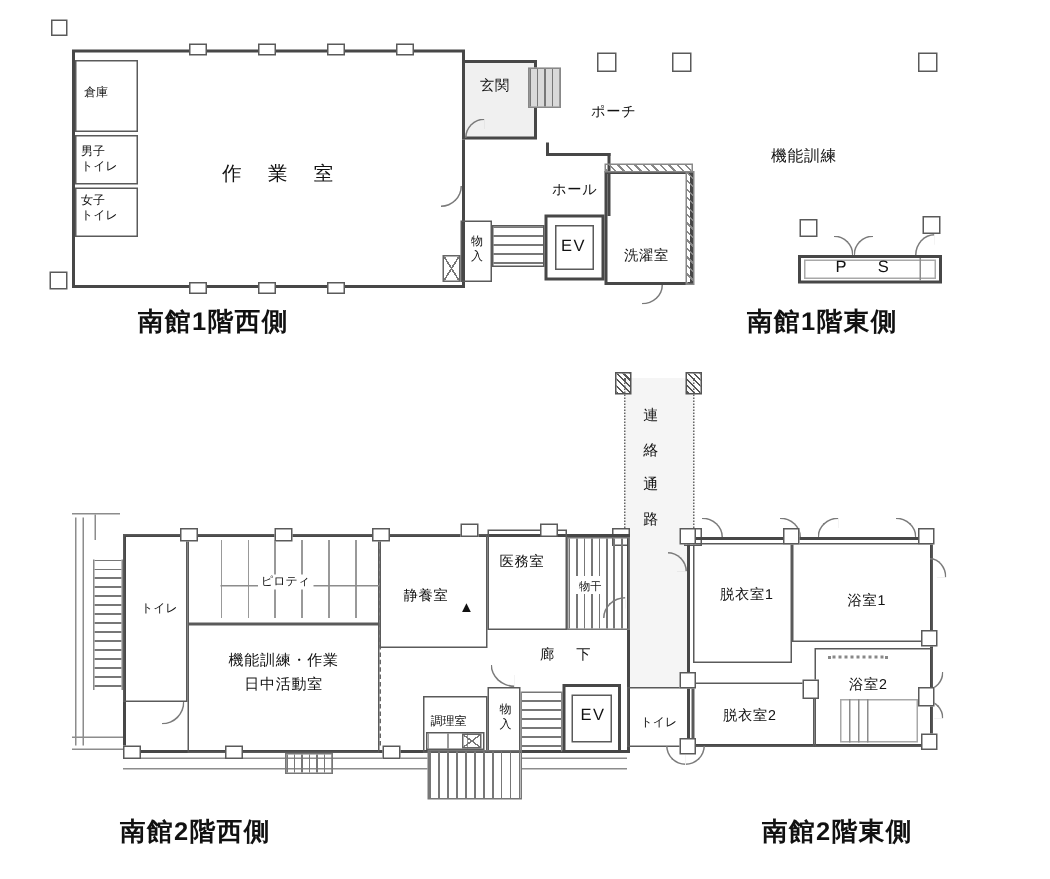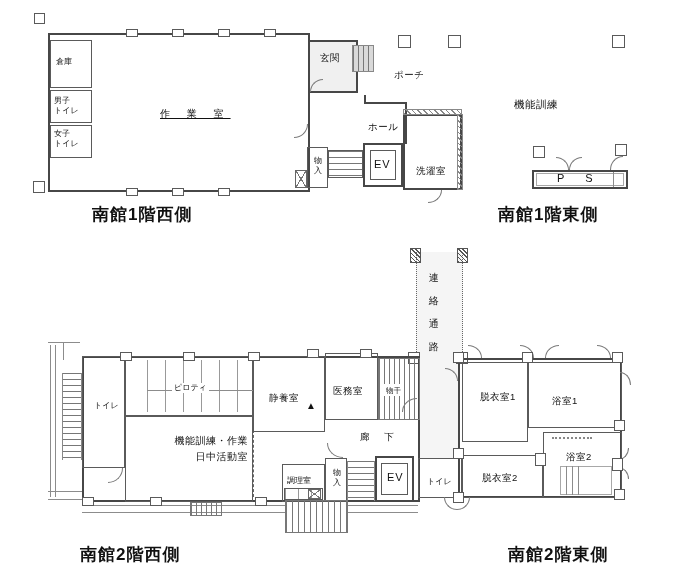--- a/index.html
+++ b/index.html
@@ -71,21 +71,21 @@
     <div class="abs sq" style="left:172px;top:188px;width:12px;height:8px;"></div>
     <div class="abs sq" style="left:218px;top:188px;width:12px;height:8px;"></div>
     <div class="abs sq" style="left:34px;top:13px;width:11px;height:11px;"></div>
     <div class="abs sq" style="left:33px;top:181px;width:12px;height:12px;"></div>
 
     <div class="lbl small" style="left:56px;top:57px;">倉庫</div>
     <div class="lbl small" style="left:54px;top:96px;">男子
 トイレ</div>
     <div class="lbl small" style="left:54px;top:129px;">女子
 トイレ</div>
-    <div class="lbl" style="left:160px;top:108px;font-size:10px;letter-spacing:7px;text-decoration:underline;">作 業 室</div>
+    <div class="lbl" style="left:148px;top:108px;font-size:13px;letter-spacing:7px;">作 業 室</div>
     <div class="lbl" style="left:320px;top:52px;">玄関</div>
     <div class="lbl" style="left:394px;top:69px;">ポーチ</div>
     <div class="lbl" style="left:368px;top:121px;">ホール</div>
     <div class="lbl small" style="left:312px;top:156px;text-align:center;width:12px;">物
 入</div>
     <div class="lbl" style="left:374px;top:158px;font-size:11px;letter-spacing:1px;">EV</div>
     <div class="lbl" style="left:416px;top:165px;">洗濯室</div>
     <div class="lbl cap" style="left:92px;top:204px;">南館1階西側</div>
   </div>
 
@@ -165,25 +165,25 @@
     <div class="abs sq" style="left:183px;top:352px;width:12px;height:9px;"></div>
     <div class="abs sq" style="left:248px;top:352px;width:12px;height:9px;"></div>
     <div class="abs sq" style="left:307px;top:349px;width:12px;height:9px;"></div>
     <div class="abs sq" style="left:360px;top:349px;width:12px;height:9px;"></div>
     <div class="abs sq" style="left:82px;top:497px;width:12px;height:9px;"></div>
     <div class="abs sq" style="left:150px;top:497px;width:12px;height:9px;"></div>
     <div class="abs sq" style="left:255px;top:497px;width:12px;height:9px;"></div>
 
     <div class="lbl small" style="left:94px;top:401px;">トイレ</div>
     <div class="lbl small" style="left:172px;top:383px;background:#fff;padding:0 2px;">ピロティ</div>
-    <div class="lbl" style="left:130px;top:433px;width:118px;text-align:right;font-size:10px;line-height:1.6;">機能訓練・作業
+    <div class="lbl" style="left:130px;top:433px;width:118px;text-align:center;font-size:10px;line-height:1.6;">機能訓練・作業
 日中活動室</div>
     <div class="lbl" style="left:269px;top:392px;">静養室</div>
     <div class="lbl" style="left:306px;top:400px;font-size:10px;">▲</div>
-    <div class="lbl" style="left:333px;top:385px;">医務室</div>
+    <div class="lbl" style="left:333px;top:369px;">医務室</div>
     <div class="lbl" style="left:386px;top:386px;font-size:7.5px;letter-spacing:0;">物干</div>
     <div class="lbl" style="left:360px;top:431px;letter-spacing:6px;">廊 下</div>
     <div class="lbl small" style="left:287px;top:476px;">調理室</div>
     <div class="lbl small" style="left:331px;top:468px;text-align:center;width:12px;">物
 入</div>
     <div class="lbl" style="left:387px;top:471px;font-size:11px;letter-spacing:1px;">EV</div>
     <div class="lbl cap" style="left:80px;top:544px;">南館2階西側</div>
   </div>
 
   <div>
@@ -214,20 +214,20 @@
     <div class="abs sq" style="left:522px;top:352px;width:11px;height:11px;"></div>
     <div class="abs sq" style="left:612px;top:352px;width:11px;height:11px;"></div>
     <div class="abs sq" style="left:614px;top:420px;width:11px;height:11px;"></div>
     <div class="abs sq" style="left:614px;top:489px;width:11px;height:11px;"></div>
     <div class="abs sq" style="left:612px;top:458px;width:11px;height:13px;"></div>
     <div class="abs sq" style="left:535px;top:453px;width:11px;height:13px;"></div>
     <div class="abs sq" style="left:453px;top:448px;width:11px;height:11px;"></div>
     <div class="abs sq" style="left:453px;top:492px;width:11px;height:11px;"></div>
 
     <div class="lbl" style="left:480px;top:391px;">脱衣室1</div>
-    <div class="lbl" style="left:552px;top:395px;">浴室1</div>
+    <div class="lbl" style="left:565px;top:395px;">浴室1</div>
     <div class="lbl" style="left:566px;top:451px;">浴室2</div>
     <div class="lbl" style="left:482px;top:472px;">脱衣室2</div>
     <div class="lbl small" style="left:427px;top:477px;">トイレ</div>
     <div class="lbl cap" style="left:508px;top:544px;">南館2階東側</div>
   </div>
 
 </div>
 
 </body></html>

